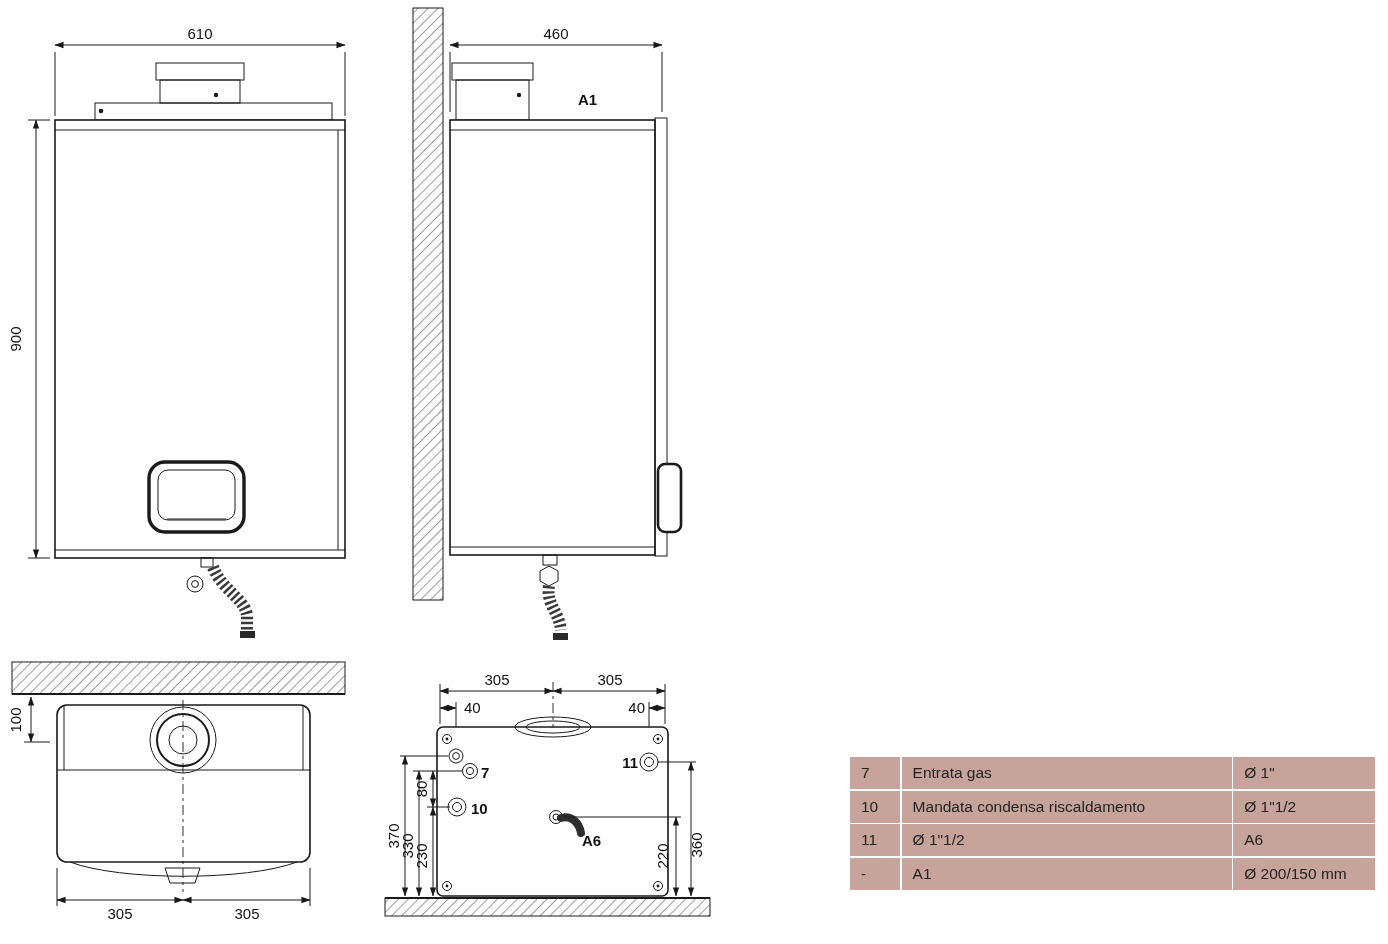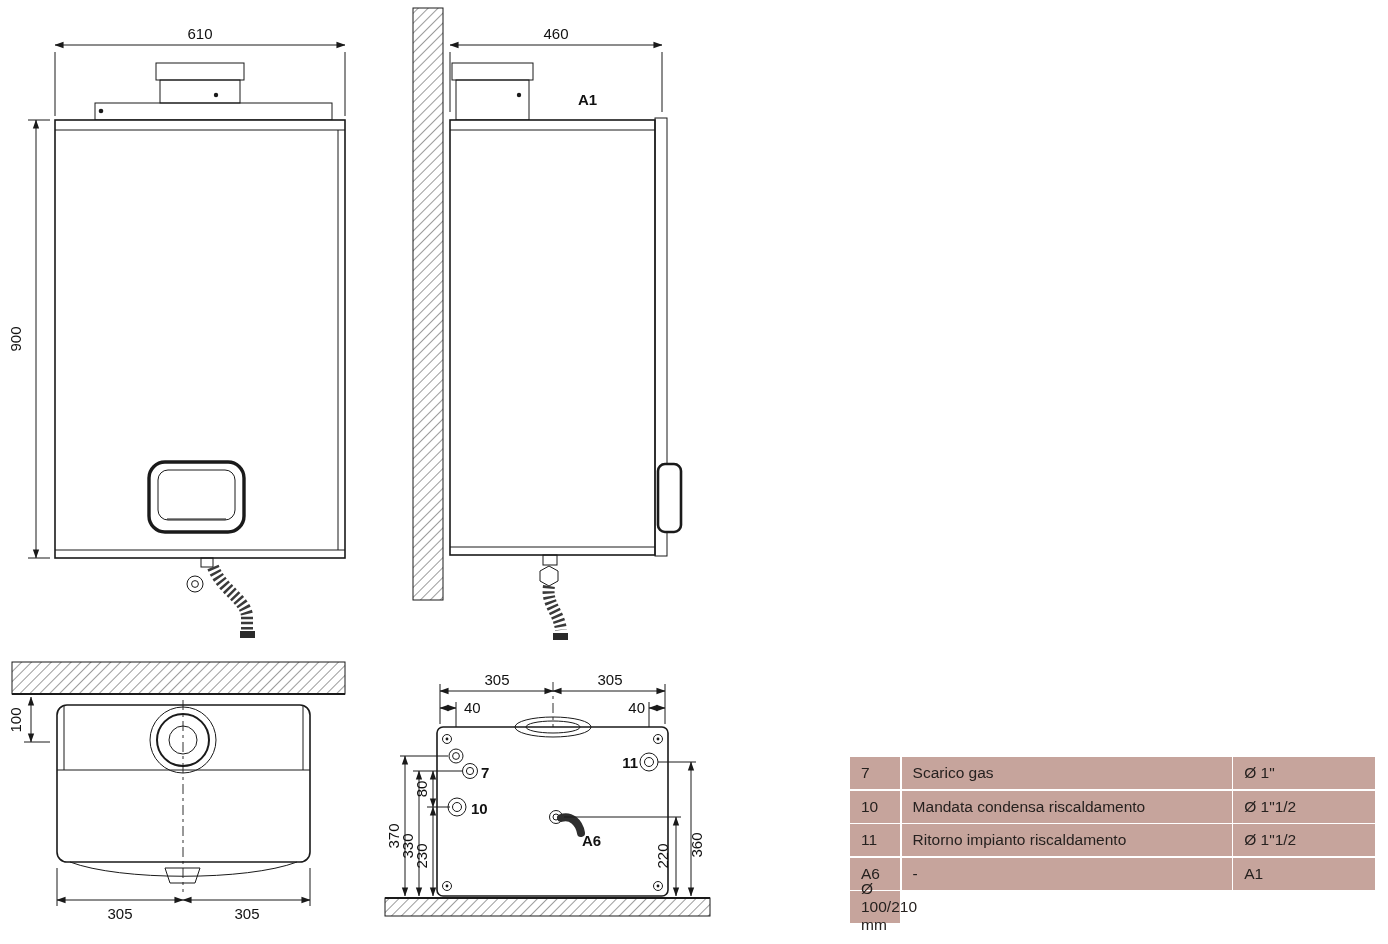--- a/index.html
+++ b/index.html
@@ -231,31 +231,30 @@
 
       <g>
         <rect x="385" y="898" width="325" height="18" fill="url(#hatch)" stroke="#1a1a1a" stroke-width="1"></rect>
         <line x1="385" y1="898" x2="710" y2="898" stroke="#1a1a1a" stroke-width="2"></line>
       </g>
     </g>
   </svg>
 
   <div class="conn-table">
     <div class="cell">7</div>
-    <div class="cell">Scarico gas</div>
+    <div class="cell">Entrata gas</div>
     <div class="cell">Ø 1"</div>
 
     <div class="cell">10</div>
     <div class="cell">Mandata condensa riscaldamento</div>
     <div class="cell">Ø 1"1/2</div>
 
     <div class="cell">11</div>
-    <div class="cell">Ritorno impianto riscaldamento</div>
     <div class="cell">Ø 1"1/2</div>
 
     <div class="cell">A6</div>
     <div class="cell">-</div>
 
     <div class="cell">A1</div>
-    <div class="cell">Ø 100/210 mm</div>
+    <div class="cell">Ø 200/150 mm</div>
   </div>
 
 </div>
 
 </body></html>

